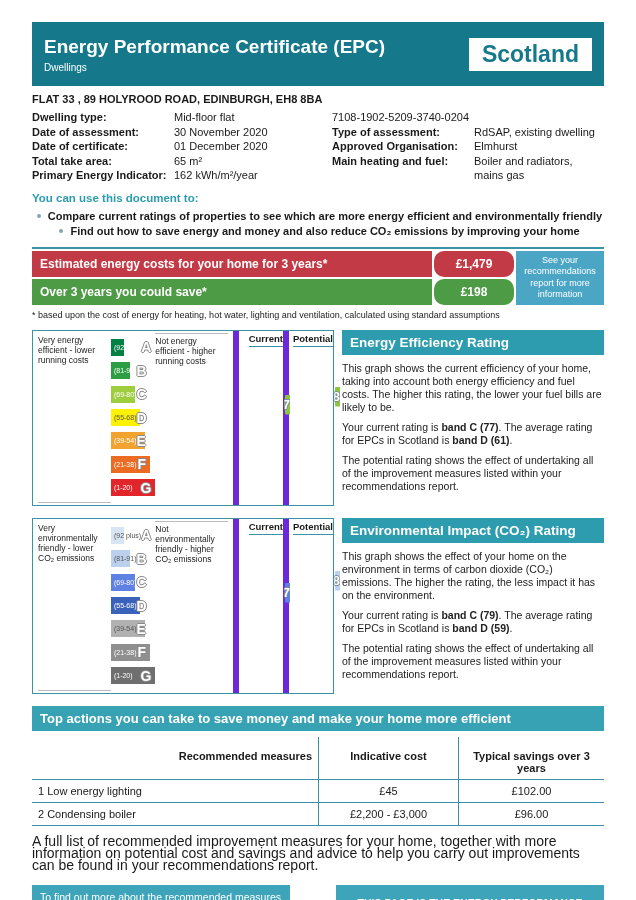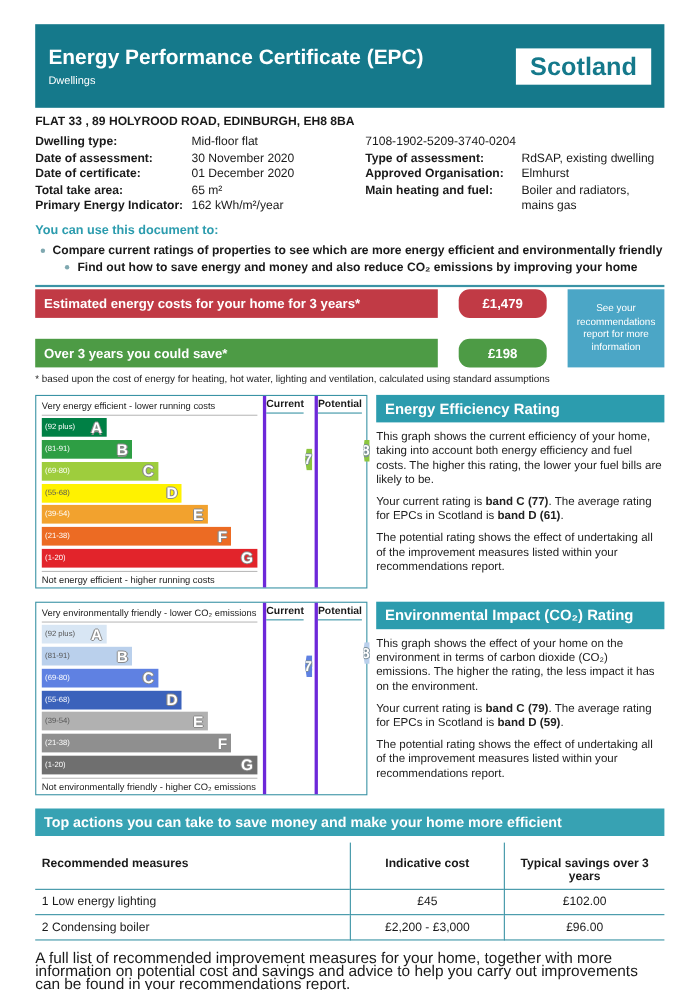--- a/index.html
+++ b/index.html
@@ -1,20 +1,20 @@
 <!DOCTYPE html>
 <html><head>
 <meta charset="utf-8">
 <style>
   html,body{margin:0;padding:0;}
   body{width:636px;height:900px;background:#fff;font-family:"Liberation Sans",sans-serif;color:#1a1a1a;}
   .page{padding:22px 32px 0;box-sizing:border-box;}
 
   
-  .hdr{display:flex;justify-content:space-between;align-items:center;padding:8px 12px;height:76px;box-sizing:border-box;}
+  .hdr{display:flex;justify-content:space-between;align-items:center;padding:8px 12px;height:64px;box-sizing:border-box;}
   .hdr-left{display:flex;flex-direction:column;}
   .hdr-title{color:#fff;font-weight:bold;font-size:19px;}
   .hdr-sub{color:#fff;font-size:10px;margin-top:4px;}
   .scot{background:#fff;color:#15798B;font-weight:bold;font-size:23px;padding:3px 13px;}
 
   .addr{font-weight:bold;font-size:11px;margin:7px 0 5px;}
 
   
   .details{display:flex;font-size:11px;line-height:14.5px;}
   .dcol-left{width:300px;}
@@ -22,59 +22,59 @@
   .drow{display:flex;}
   .dlabel{font-weight:bold;width:142px;flex:none;}
   .dval{flex:1;}
 
   .usage-head{color:#2C9CAE;font-weight:bold;font-size:11.5px;margin-top:9px;}
   .bullets{margin-top:5px;}
   .bullet{display:flex;font-weight:bold;font-size:11px;line-height:15px;justify-content:center;}
   .bullet-dot{width:4px;height:4px;background:#7fa8b0;border-radius:50%;margin:5px 7px 0 3px;flex:none;}
 
   
-  .costs{display:grid;grid-template-columns:1fr 80px 88px;grid-template-rows:26px 26px;gap:19px;margin-top:8px;border-top:2px solid #3A93A5;padding-top:2px;}
+  .costs{display:grid;grid-template-columns:1fr 80px 88px;grid-template-rows:26px 26px;gap:2px;margin-top:8px;border-top:2px solid #3A93A5;padding-top:2px;}
   .cost-label{color:#fff;font-weight:bold;font-size:12px;display:flex;align-items:center;padding-left:8px;}
   .cost-value{color:#fff;font-weight:bold;font-size:12px;display:flex;align-items:center;justify-content:center;border-radius:10px;}
   .info-box{grid-column:3;grid-row:1/3;color:#fff;font-size:9px;line-height:11.5px;text-align:center;display:flex;align-items:center;justify-content:center;padding:2px 4px;box-sizing:border-box;}
   .footnote{font-size:9px;margin-top:5px;color:#222;}
 
   
   .charts{display:grid;grid-template-columns:302px 262px;column-gap:8px;row-gap:12px;margin-top:10px;}
   .chart{border:1px solid #3A93A5;display:flex;height:176px;box-sizing:border-box;}
-  .bands-area{flex:1;padding:2px 5px 2px;display:flex;flex-direction:column;min-width:0;justify-content:center;}
+  .bands-area{flex:1;padding:2px 5px 2px;display:flex;flex-direction:row;min-width:0;justify-content:center;}
   .chart-top-label{font-size:8.5px;color:#222;padding:2px 0 3px;border-bottom:1px solid #bbb;}
   .chart-bottom-label{font-size:8.5px;color:#222;border-top:1px solid #bbb;padding-top:2px;}
   .bands{flex:1;display:flex;flex-direction:column;justify-content:space-evenly;}
   .band{height:17px;display:flex;align-items:center;}
   .w1{width:30%}.w2{width:42%}.w3{width:54%}.w4{width:65%}.w5{width:77%}.w6{width:88%}.w7{width:100%}
   .range{font-size:7px;color:#fff;padding-left:3px;white-space:nowrap;}
   .range.dark{color:#555;}
   .letter{margin-left:auto;padding-right:4px;color:#fff;font-weight:bold;font-size:14px;line-height:1;
     text-shadow:-1px 0 0 #8a8a8a,1px 0 0 #8a8a8a,0 -1px 0 #8a8a8a,0 1px 0 #8a8a8a;}
-  .rating-col{width:44px;border-left:3px solid #6d28d9;display:flex;flex-direction:row;flex:none;}
+  .rating-col{width:44px;border-left:6px solid #6d28d9;display:flex;flex-direction:column;flex:none;align-items:flex-end;}
   .rating-col-head{height:15px;border-bottom:1px solid #3A93A5;font-weight:bold;font-size:9.5px;display:flex;align-items:center;justify-content:center;flex:none;}
   .rating-col-body{position:relative;flex:1;}
   .arrow{position:absolute;left:1px;right:2px;height:20px;
     clip-path:polygon(0 50%,22% 0,100% 0,100% 100%,22% 100%);
     color:#fff;font-weight:bold;font-size:13px;display:flex;align-items:center;justify-content:center;
     padding-left:6px;box-sizing:border-box;
     text-shadow:-1px 0 0 #7d8f99,1px 0 0 #7d8f99,0 -1px 0 #7d8f99,0 1px 0 #7d8f99;}
 
   
   .panel{display:flex;flex-direction:column;}
   .panel-head{color:#fff;font-weight:bold;font-size:13.5px;padding:5px 8px;}
   .panel p{font-size:10.5px;line-height:13px;margin:7px 0 0;color:#222;}
 
   .top-actions{margin-top:12px;color:#fff;font-weight:bold;font-size:13px;padding:5px 8px;}
 
   
   .measures{display:grid;grid-template-columns:286px 140px 146px;margin-top:6px;}
   .mcell{font-size:11px;padding:5px 6px;box-sizing:border-box;}
-  .mhead{font-weight:bold;padding-top:13px;border-bottom:1px solid #3A93A5;}
+  .mhead{font-weight:bold;padding-top:13px;border-bottom:1px solid #3A93A5;text-align:right;}
   .mmid{border-left:1px solid #3A93A5;text-align:center;}
   .mrow{border-bottom:1px solid #3A93A5;}
   .note{font-size:14px;line-height:12px;margin-top:9px;}
 
   
   .footer{display:flex;justify-content:space-between;margin-top:14px;}
   .fbox-left{width:258px;color:#fff;font-size:10.5px;line-height:13.5px;padding:6px 8px;box-sizing:border-box;}
   .fbox-right{width:268px;color:#fff;font-weight:bold;font-size:10.5px;line-height:13.5px;text-align:center;display:flex;align-items:center;padding:6px 10px;box-sizing:border-box;}
 </style>
 </head>

